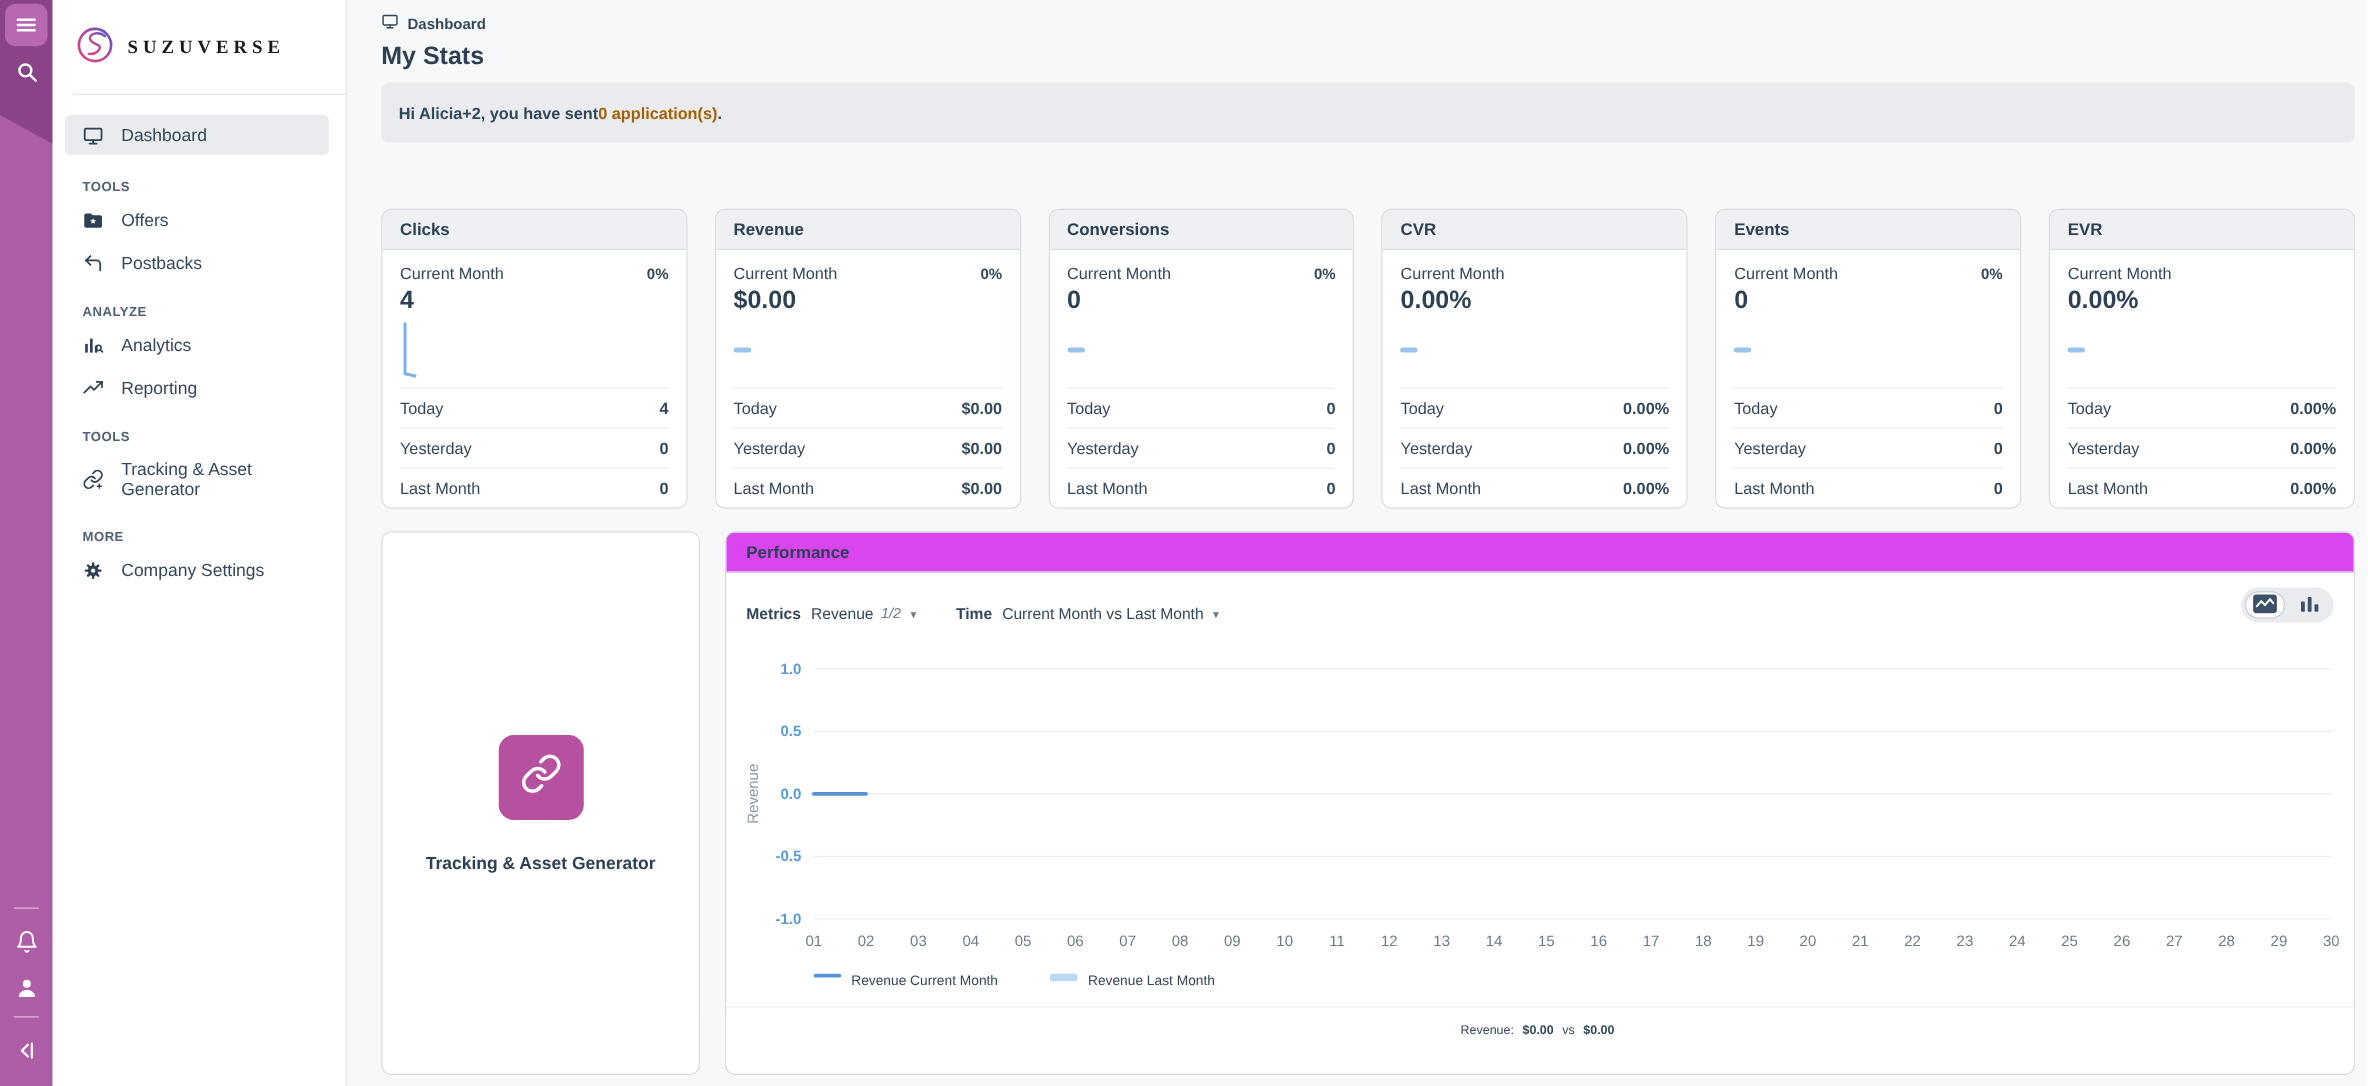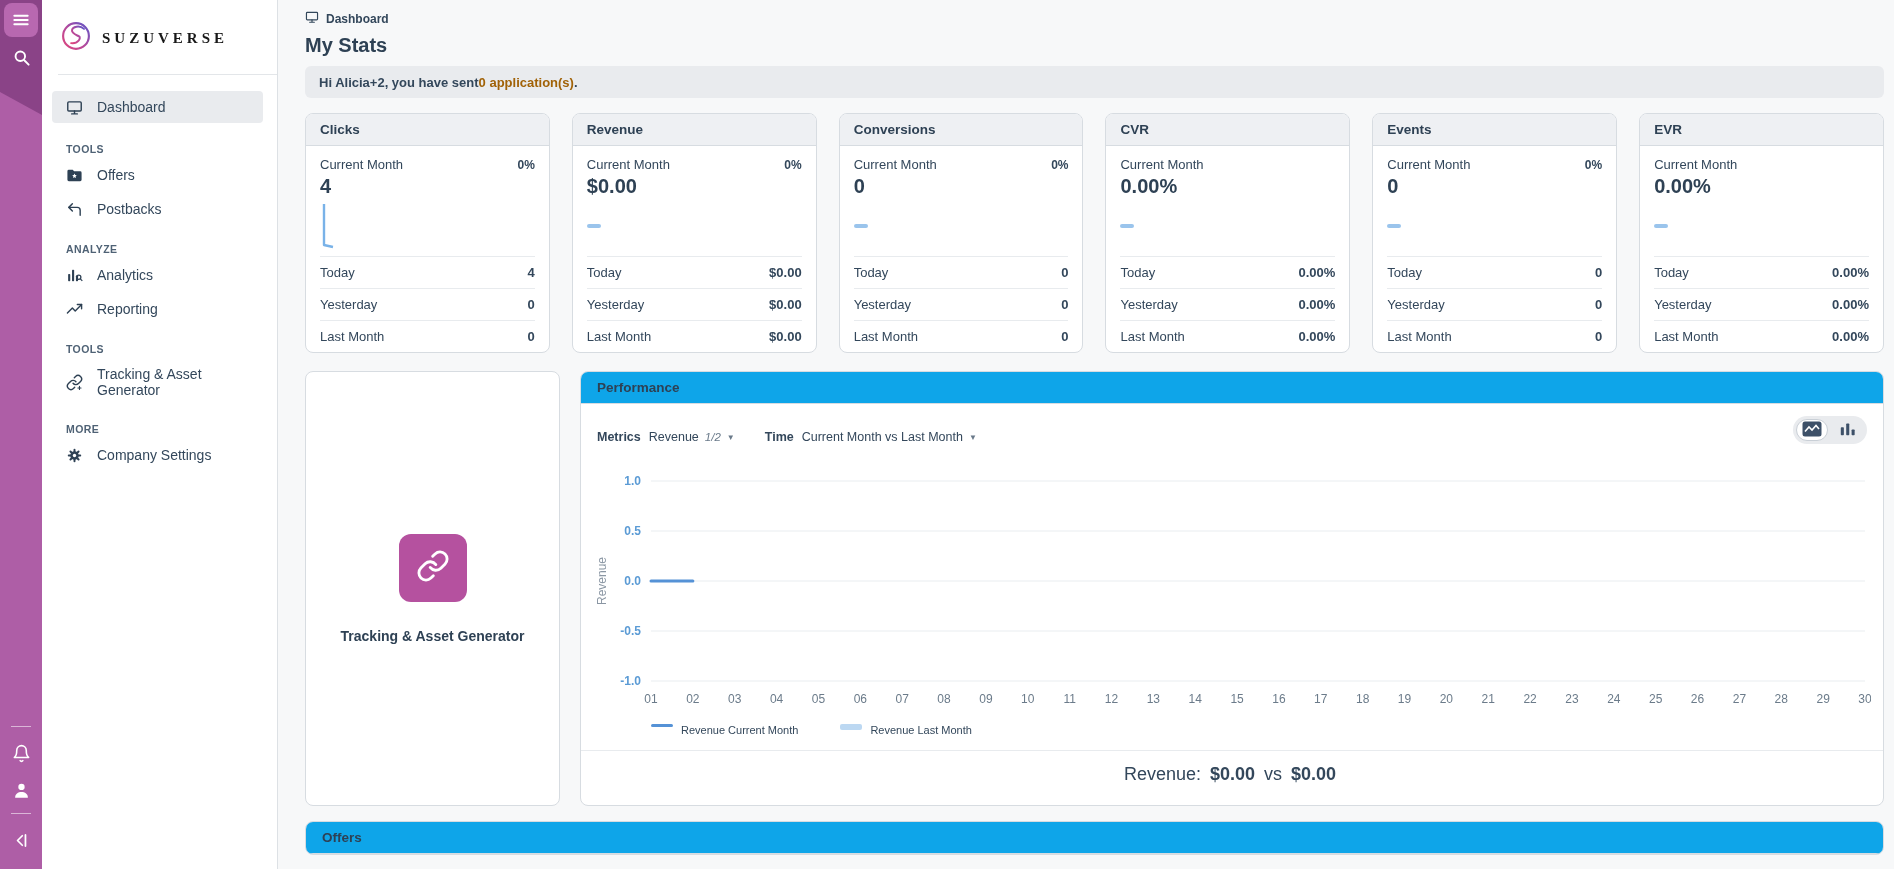--- a/index.html
+++ b/index.html
@@ -24,60 +24,60 @@
   .nav-item.active { background:#e9ebee; }
   .nav-item .nav-icon { width:18px; height:18px; flex:0 0 18px; color:#2e4154; display:flex; align-items:center; }
   .nav-icon svg { width:17px; height:17px; }
   .nav-section { font-size:10.5px; font-weight:700; letter-spacing:.4px; color:#4f6275; margin:18px 0 4px 24px; }
 
   
   .content { flex:1; background:#f7f8f9; padding:6px 10px 0 27px; overflow:hidden; }
   .breadcrumb { display:flex; align-items:center; gap:7px; font-size:12px; font-weight:600; padding-top:4px; cursor:pointer; }
   .breadcrumb svg { width:14px; height:14px; color:#33475b; }
   .page-title { font-size:20px; font-weight:800; margin-top:7px; color:#2e4154; }
-  .alert { margin-top:9px; height:32px; background:#e9ebee; border-radius:6px; display:flex; align-items:center; padding:0 14px; font-size:13px; font-weight:600; }
+  .alert { margin-top:9px; height:48px; background:#e9ebee; border-radius:6px; display:flex; align-items:center; padding:0 14px; font-size:13px; font-weight:600; }
   .alert a { color:#a16207; text-decoration:none; cursor:pointer; }
 
   
-  .stat-row { margin-top:15px; display:grid; grid-template-columns:repeat(6,1fr); gap:22px; }
+  .stat-row { margin-top:53px; display:grid; grid-template-columns:repeat(6,1fr); gap:22px; }
   .card { background:#fff; border:1px solid #d7dce1; border-radius:8px; overflow:hidden; }
   .card-head { background:#eef0f3; border-bottom:1px solid #d7dce1; padding:8px 14px; font-size:13.5px; font-weight:700; color:#2e4154; }
   .card-body { padding:11px 14px 0; }
   .cm-row { display:flex; justify-content:space-between; align-items:center; font-size:13px; }
   .cm-change { font-size:12px; font-weight:700; }
   .big-value { font-size:20px; font-weight:800; color:#2e4154; margin-top:3px; }
   .spark { height:52px; margin:2px 0 4px; display:flex; align-items:center; }
   .spark .dash { width:14px; height:3.5px; border-radius:2px; background:#9ac4ec; }
   .mini-rows .mini-row { display:flex; justify-content:space-between; align-items:center; border-top:1px solid #e8ebee; padding:8px 0; font-size:13px; }
   .mini-row b { font-weight:700; }
 
   
   .row2 { margin-top:18px; display:grid; grid-template-columns:255px 1fr; gap:20px; height:435px; }
   .tracking-card { background:#fff; border:1px solid #d7dce1; border-radius:8px; display:flex; flex-direction:column; align-items:center; justify-content:center; cursor:pointer; }
   .tracking-tile { width:68px; height:68px; border-radius:12px; background:#b5519f; display:flex; align-items:center; justify-content:center; }
   .tracking-label { margin-top:26px; font-size:14px; font-weight:700; color:#2e4154; }
 
   .panel { background:#fff; border:1px solid #d7dce1; border-radius:8px; display:flex; flex-direction:column; overflow:hidden; }
-  .panel-head { background:#0ea5e9; border-bottom:1px solid #d7dce1; padding:8px 16px; font-size:13.5px; font-weight:700; color:#2e4154; flex:0 0 auto; }
+  .panel-head { background:#d946ef; border-bottom:1px solid #d7dce1; padding:8px 16px; font-size:13.5px; font-weight:700; color:#2e4154; flex:0 0 auto; }
   .controls { display:flex; align-items:flex-end; gap:8px; padding:12px 16px 6px; font-size:12.5px; }
   .controls .lbl { font-weight:700; }
   .dd { display:flex; align-items:center; gap:6px; cursor:pointer; }
   .dd .frac { font-style:italic; color:#6a7a8a; font-size:11.5px; }
   .caret { font-size:8px; color:#6a7a8a; }
   .controls .gap { width:14px; }
   .chart-toggle { margin-left:auto; background:#e9ebee; border-radius:14px; padding:3px; display:flex; gap:4px; }
   .toggle-btn { width:32px; height:22px; border-radius:11px; display:flex; align-items:center; justify-content:center; cursor:pointer; }
   .toggle-btn.active { background:#fff; border:1px solid #c9cfd6; }
 
   .chart-wrap { padding:6px 12px 0; }
   .legend { display:flex; align-items:center; gap:42px; margin:2px 0 0 70px; font-size:11px; color:#33475b; }
   .legend .item { display:flex; align-items:flex-start; gap:8px; }
   .legend .sw-line { width:22px; height:3px; border-radius:2px; }
   .legend .sw-bar { width:22px; height:6px; border-radius:2px; }
-  .panel-footer { margin-top:14px; border-top:1px solid #e8ebee; padding:13px 0 14px; text-align:center; font-size:18px; }
+  .panel-footer { margin-top:14px; border-top:1px solid #e8ebee; padding:13px 0 14px; text-align:center; font-size:10px; }
   .panel-footer b { font-weight:800; margin:0 4px; }
 
   .offers-panel { margin-top:15px; }
   text { font-family:"Liberation Sans", sans-serif; }
 </style>
 </head>
 <body>
 
 <div class="rail">
   <div class="rail-btn raised">

